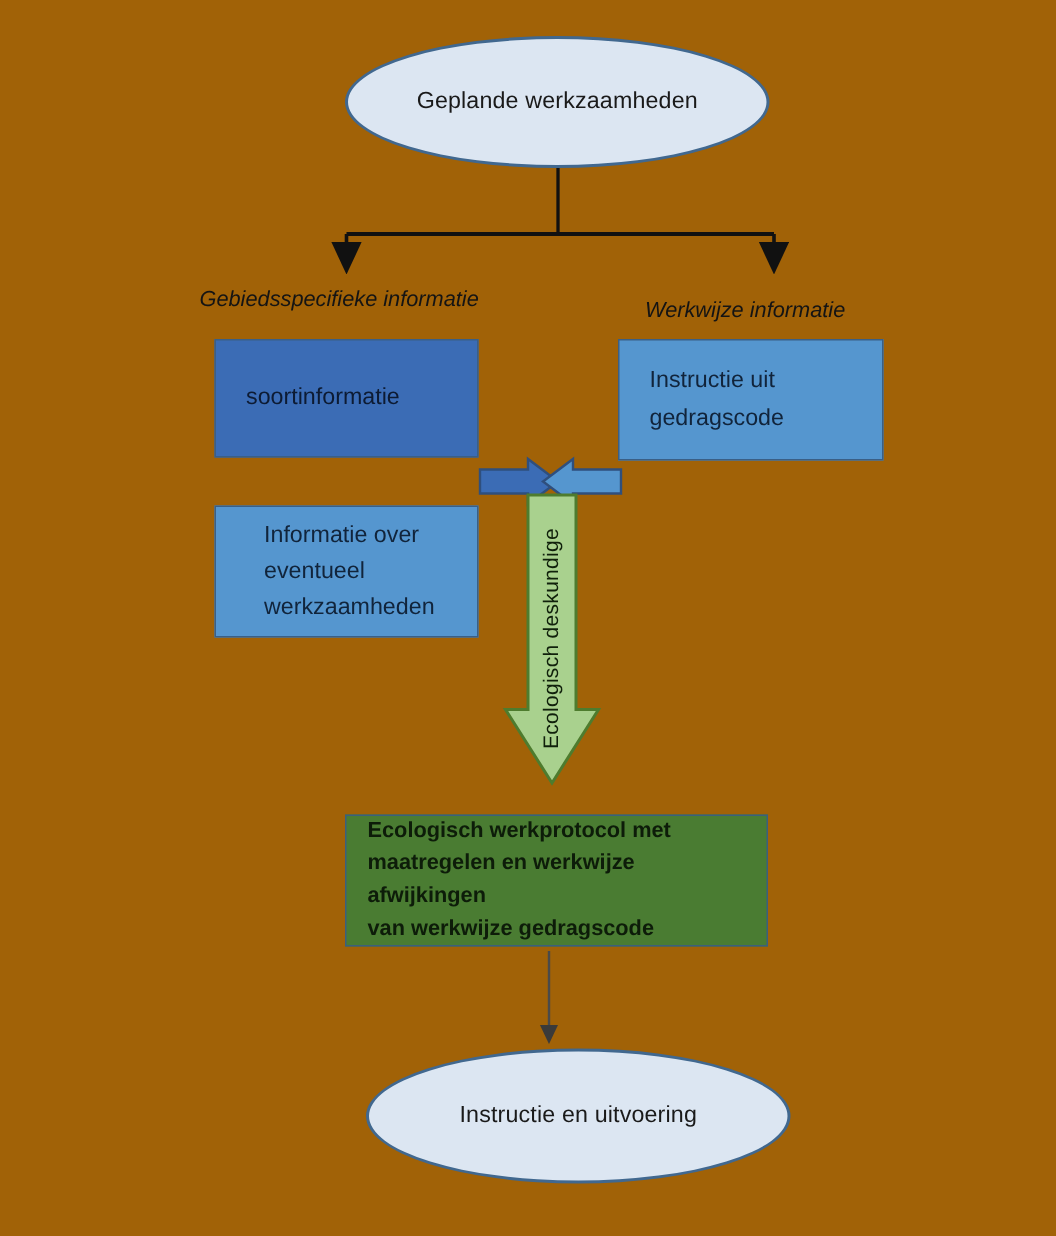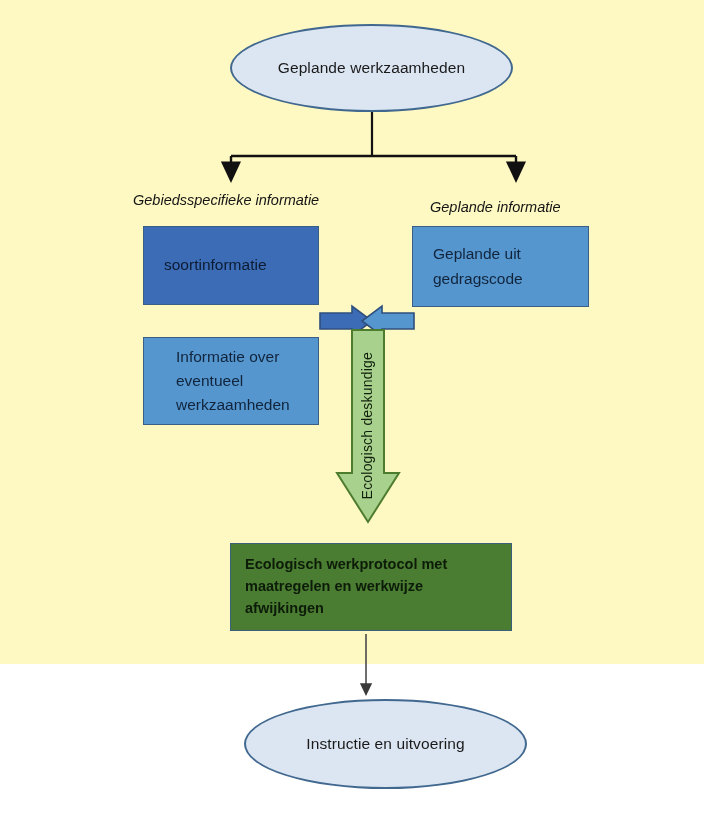--- a/index.html
+++ b/index.html
@@ -9,22 +9,22 @@
   body {
     width: 704px;
     height: 824px;
     background: #ffffff;
     font-family: "Liberation Sans", sans-serif;
     overflow: hidden;
   }
   #canvas {
     position: relative;
     width: 704px;
-    height: 664px;
-    background: #fef9c3;
+    height: 824px;
+    background: #a16207;
   }
   .node {
     position: absolute;
     box-sizing: border-box;
     display: flex;
     align-items: center;
   }
   
   .ellipse {
     border-radius: 50%;
@@ -196,29 +196,29 @@
     <g>
       <path d="M352,330 L384,330 L384,473 L399,473 L368,522 L337,473 L352,473 Z" fill="#a9d18e" stroke="#4e7c2e" stroke-width="2" stroke-linejoin="miter"></path>
     </g>
   </svg>
 
   <div class="node ellipse" id="ellipse-start">
     <span class="label">Geplande werkzaamheden</span>
   </div>
 
   <div class="caption" id="caption-gebiedsspecifiek">Gebiedsspecifieke informatie</div>
-  <div class="caption" id="caption-algemeen">Geplande informatie</div>
+  <div class="caption" id="caption-algemeen">Werkwijze informatie</div>
 
   <div class="node box" id="box-soortinformatie">
     <span class="label">soortinformatie</span>
   </div>
 
   <div class="node box" id="box-werkwijze">
     <span class="label">
-      <span>Geplande uit</span><br>
+      <span>Instructie uit</span><br>
       <span>gedragscode</span>
     </span>
   </div>
 
   <div class="node box" id="box-informatie">
     <span class="label">
       <span>Informatie over</span><br>
       <span>eventueel</span><br>
       <span>werkzaamheden</span>
     </span>
@@ -227,20 +227,21 @@
   <div id="arrow-ecoloog">
     <div class="rot-text">
       <span>Ecologisch deskundige</span>
     </div>
   </div>
 
   <div class="node box" id="box-protocol">
     <span class="label">
       <span>Ecologisch werkprotocol met</span><br>
       <span>maatregelen en werkwijze afwijkingen</span><br>
+      <span>van werkwijze gedragscode</span>
     </span>
   </div>
 
   <div class="node ellipse" id="ellipse-end">
     <span class="label">Instructie en uitvoering</span>
   </div>
 
 </div>
 
 </body></html>

